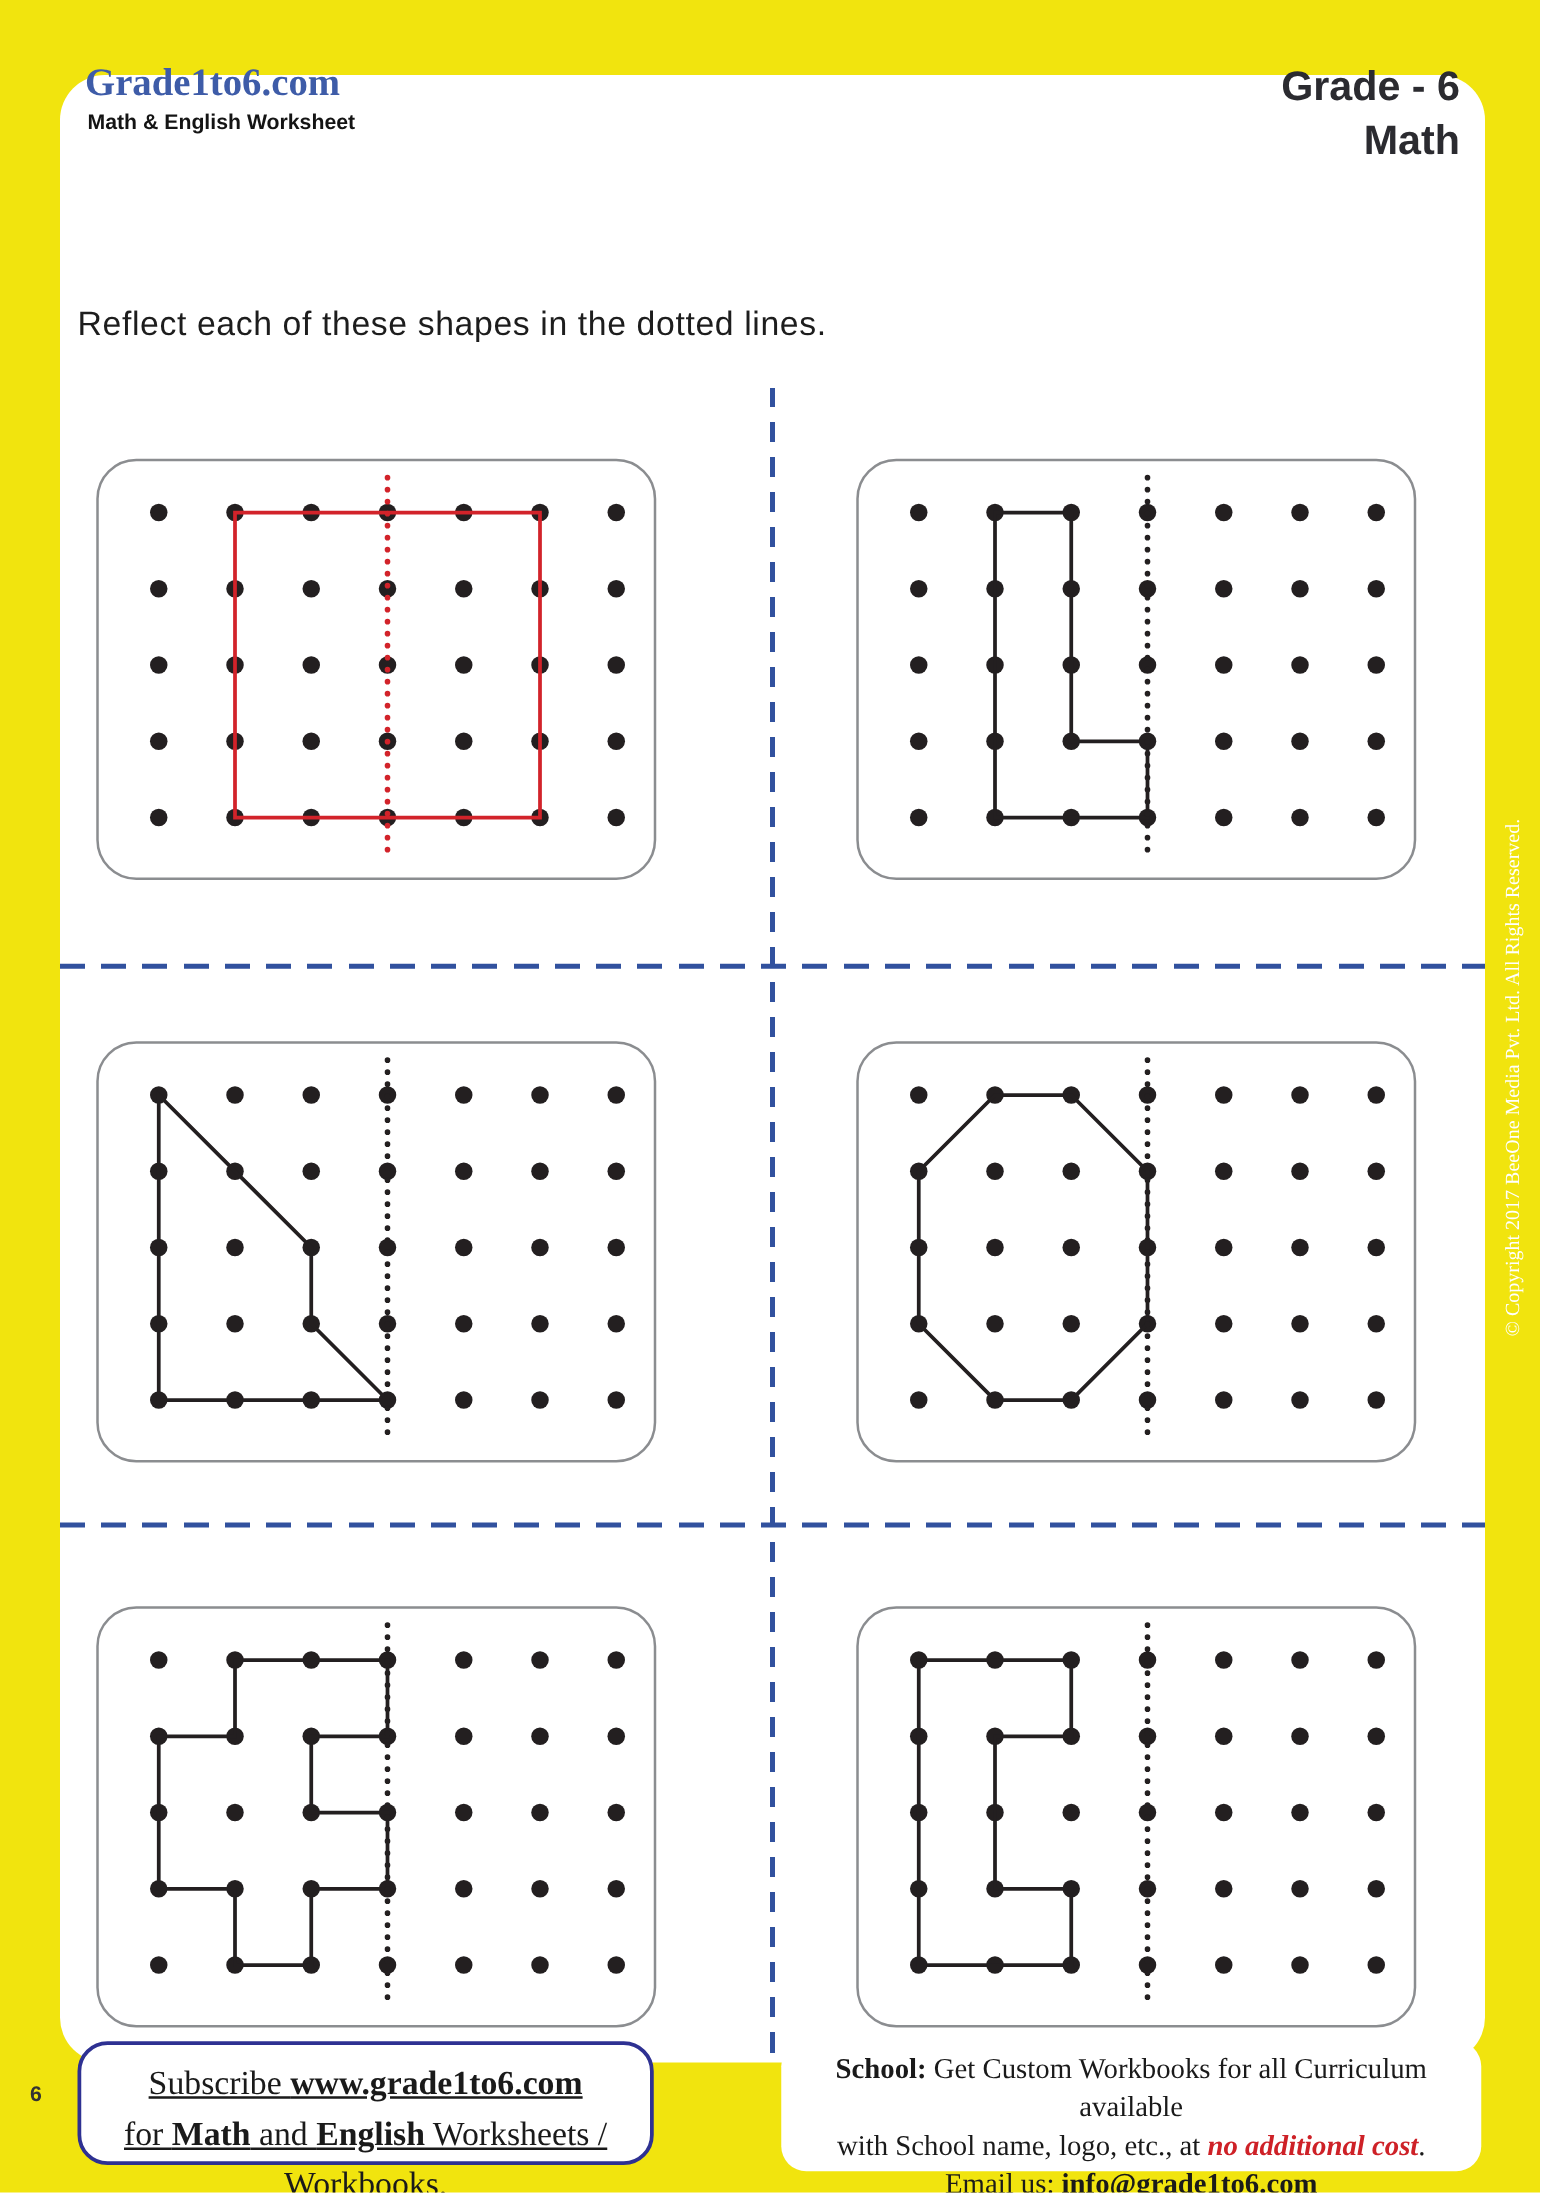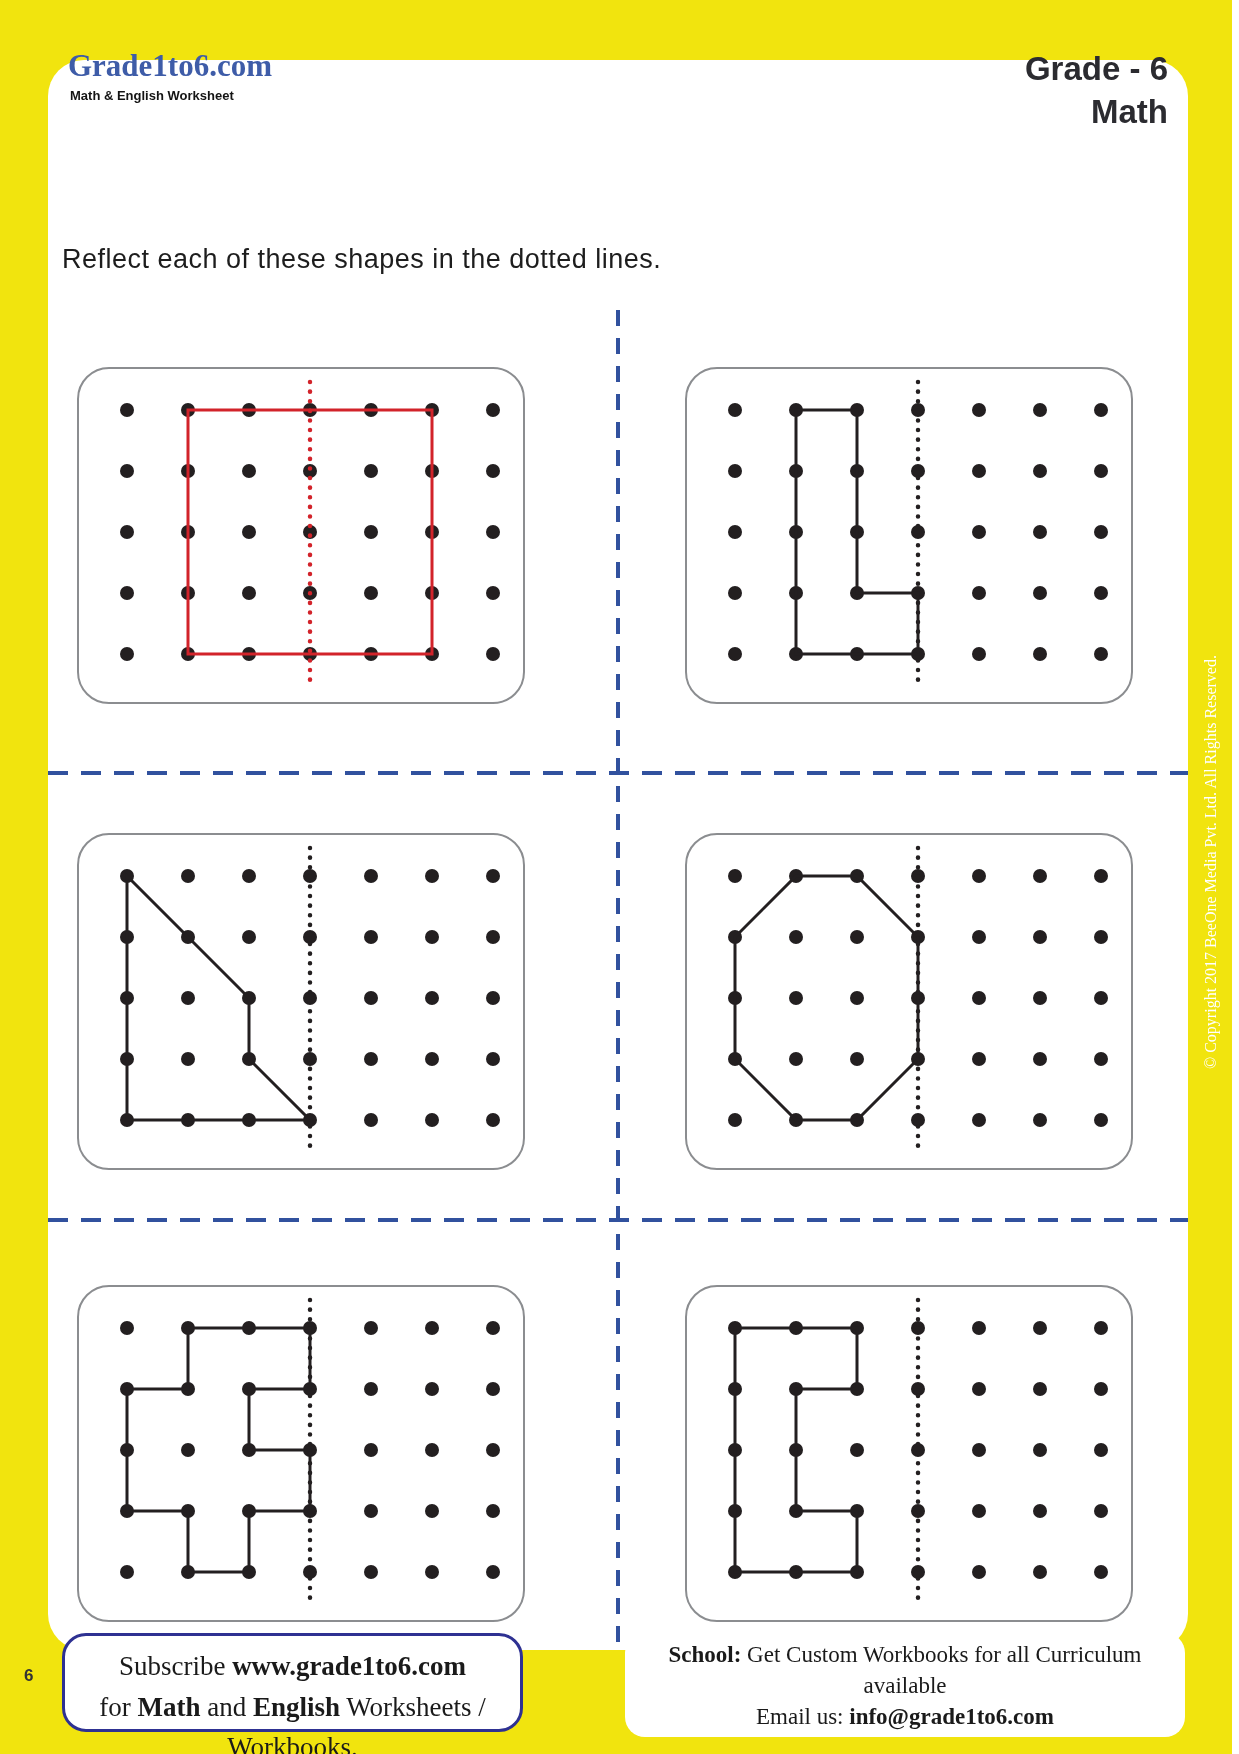--- a/index.html
+++ b/index.html
@@ -2,41 +2,41 @@
 <html><head>
 <meta charset="utf-8">
 <style>
   html,body{margin:0;padding:0;}
   body{width:1239px;height:1754px;font-family:"Liberation Sans","DejaVu Sans",sans-serif;}
   .page{position:relative;width:1232px;height:1754px;background:#F1E40E;overflow:hidden;}
   .sheet{position:absolute;left:48px;top:60px;width:1140px;height:1590px;background:#ffffff;border-radius:36px;}
 
   
   .logo-title{position:absolute;left:68px;top:48px;font-family:"Liberation Serif","DejaVu Serif",serif;font-weight:bold;font-size:31px;color:#3E5CA8;}
-  .logo-sub{position:absolute;left:70px;top:88px;font-size:13px;font-weight:bold;color:#141414;}
+  .logo-sub{position:absolute;left:70px;top:88px;font-size:17px;font-weight:bold;color:#141414;}
   .grade-box{position:absolute;right:64px;top:48px;text-align:right;font-weight:bold;font-size:33px;color:#2B2B30;line-height:1.3;}
 
   
   .title{position:absolute;left:62px;top:148px;font-size:58px;font-weight:bold;color:#3641A3;letter-spacing:1px;}
   .instruction{position:absolute;left:62px;top:244px;font-size:27px;font-weight:normal;color:#1D1D1D;letter-spacing:0.5px;}
 
   
   .vdash{position:absolute;left:616px;top:310px;width:4px;height:1338px;
     background:repeating-linear-gradient(180deg,#31519E 0 16px,transparent 16px 28px);}
   .hdash{position:absolute;left:48px;width:1140px;height:4px;
     background:repeating-linear-gradient(90deg,#31519E 0 20px,transparent 20px 33px);}
   .hdash.h1{top:771px;} .hdash.h2{top:1218px;}
 
   
   .panel{position:absolute;width:448px;height:337px;border:2.5px solid #8B8D90;border-radius:32px;background:#fff;box-sizing:border-box;}
   .panel svg{display:block;margin:-2.5px 0 0 -2.5px;}
 
   
   .footer-left{position:absolute;left:62px;top:1633px;width:461px;height:99px;background:#fff;border:3px solid #2E3192;border-radius:24px;box-sizing:border-box;
-    font-family:"Liberation Serif","DejaVu Serif",serif;font-size:27px;color:#1a1a1a;text-align:center;padding-top:10px;line-height:1.5;}
+    font-family:"Liberation Serif","DejaVu Serif",serif;font-size:27px;color:#1a1a1a;text-align:center;padding-top:10px;line-height:1.5;text-decoration:underline;}
   .footer-right{position:absolute;left:625px;top:1633px;width:560px;height:97px;background:#fff;border-radius:20px;
     font-family:"Liberation Serif","DejaVu Serif",serif;font-size:23px;color:#1a1a1a;text-align:center;padding-top:7px;line-height:1.34;}
   .b{font-weight:bold;}
   .bir{font-weight:bold;font-style:italic;color:#CE2127;}
 
   .page-num{position:absolute;left:24px;top:1666px;font-size:17px;color:#333;font-weight:bold;}
   .copyright{position:absolute;left:1212px;top:862px;width:420px;height:20px;
     transform:translate(-50%,-50%) rotate(-90deg);
     font-family:"Liberation Serif","DejaVu Serif",serif;font-size:16px;color:#ffffff;text-align:center;white-space:nowrap;}
 </style>
@@ -307,18 +307,19 @@
         </svg>
       </div>
     </div>
 
   <div class="footer-left">
       <div><span>Subscribe </span><span class="b">www.grade1to6.com</span></div>
       <div><span>for </span><span class="b">Math</span><span> and </span><span class="b">English</span><span> Worksheets / Workbooks.</span></div>
     </div>
   <div class="footer-right">
       <div><span class="b">School:</span><span> Get Custom Workbooks for all Curriculum available</span></div>
+      <div><span>with School name, logo, etc., at </span><span class="bir">no additional cost</span><span>.</span></div>
       <div><span>Email us: </span><span class="b">info@grade1to6.com</span></div>
     </div>
 
   <div class="page-num">6</div>
   <div class="copyright">© Copyright 2017 BeeOne Media Pvt. Ltd. All Rights Reserved.</div>
 </div>
 
 </body></html>

